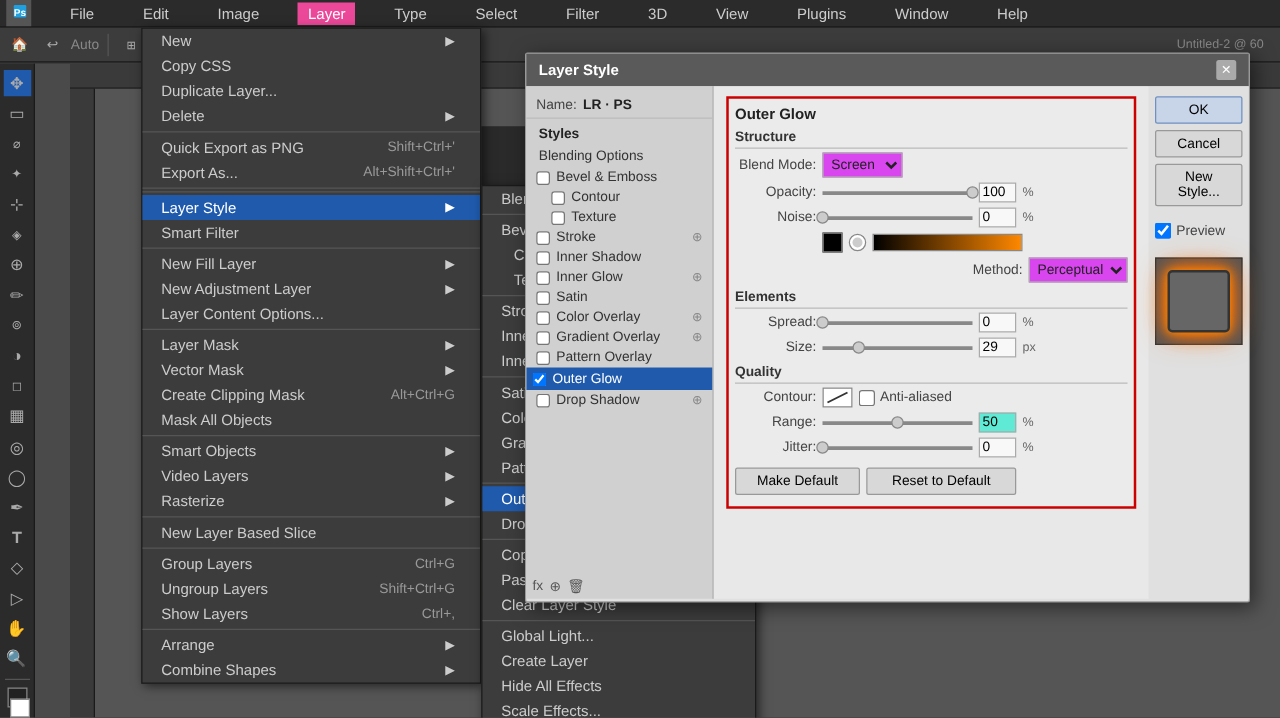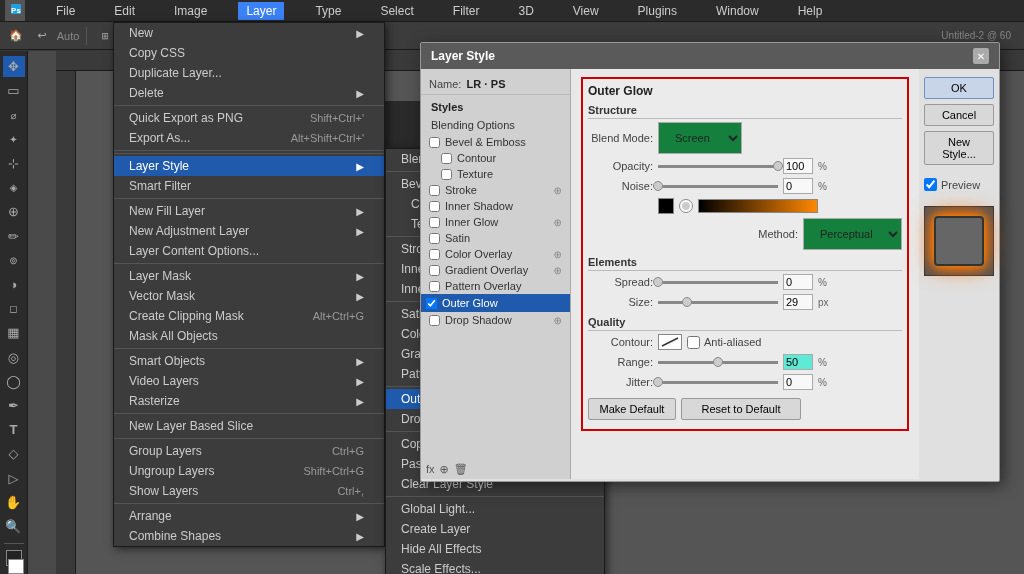--- a/index.html
+++ b/index.html
@@ -26,21 +26,21 @@
       z-index: 10;
       gap: 23px;
     }
     .menu-item {
       padding: 2px 8px;
       font-size: 12px;
       color: #ccc;
       cursor: pointer;
     }
     .menu-item.layer-active {
-      background: #3b82f6;
+      background: #ec4899;
       color: white;
     }
 
     
     .toolbar {
       background: #3c3c3c;
       height: 28px;
       display: flex;
       align-items: center;
       padding: 0 5px;
@@ -405,25 +405,25 @@
       width: 20px;
     }
     .color-swatch {
       width: 16px;
       height: 16px;
       border: 1px solid #888;
       cursor: pointer;
     }
     select.mini-select {
       font-size: 11px;
-      padding: 1px 12px;
-      background: #15803d;
+      padding: 1px 2px;
+      background: #d946ef;
       border: 1px solid #aaa;
       color: #222;
-      height: 32px;
+      height: 20px;
     }
     .checkbox-row {
       display: flex;
       align-items: center;
       gap: 4px;
       font-size: 11px;
       color: #444;
     }
 
     
@@ -830,21 +830,21 @@
         <div class="form-row">
           <span class="form-label">Jitter:</span>
           <div class="slider-track">
             <div class="slider-thumb" style="left:0%;"></div>
           </div>
           <input type="text" value="0" style="width: 30px; font-size: 11px; border: 1px solid rgb(170, 170, 170); padding: 1px 2px; background: rgb(248, 248, 248);">
           <span class="form-unit">%</span>
         </div>
 
         <div class="form-row" style="margin-top:8px;">
-          <button class="dialog-btn" style="width:88px;">Make Default</button>
+          <button class="dialog-btn" style="width:100px;">Make Default</button>
           <button class="dialog-btn" style="width:120px;">Reset to Default</button>
         </div>
       </div>
     </div>
 
     <div class="dialog-buttons">
       <button class="dialog-btn ok-btn">OK</button>
       <button class="dialog-btn">Cancel</button>
       <button class="dialog-btn">New Style...</button>
       <div style="margin-top:8px;">

